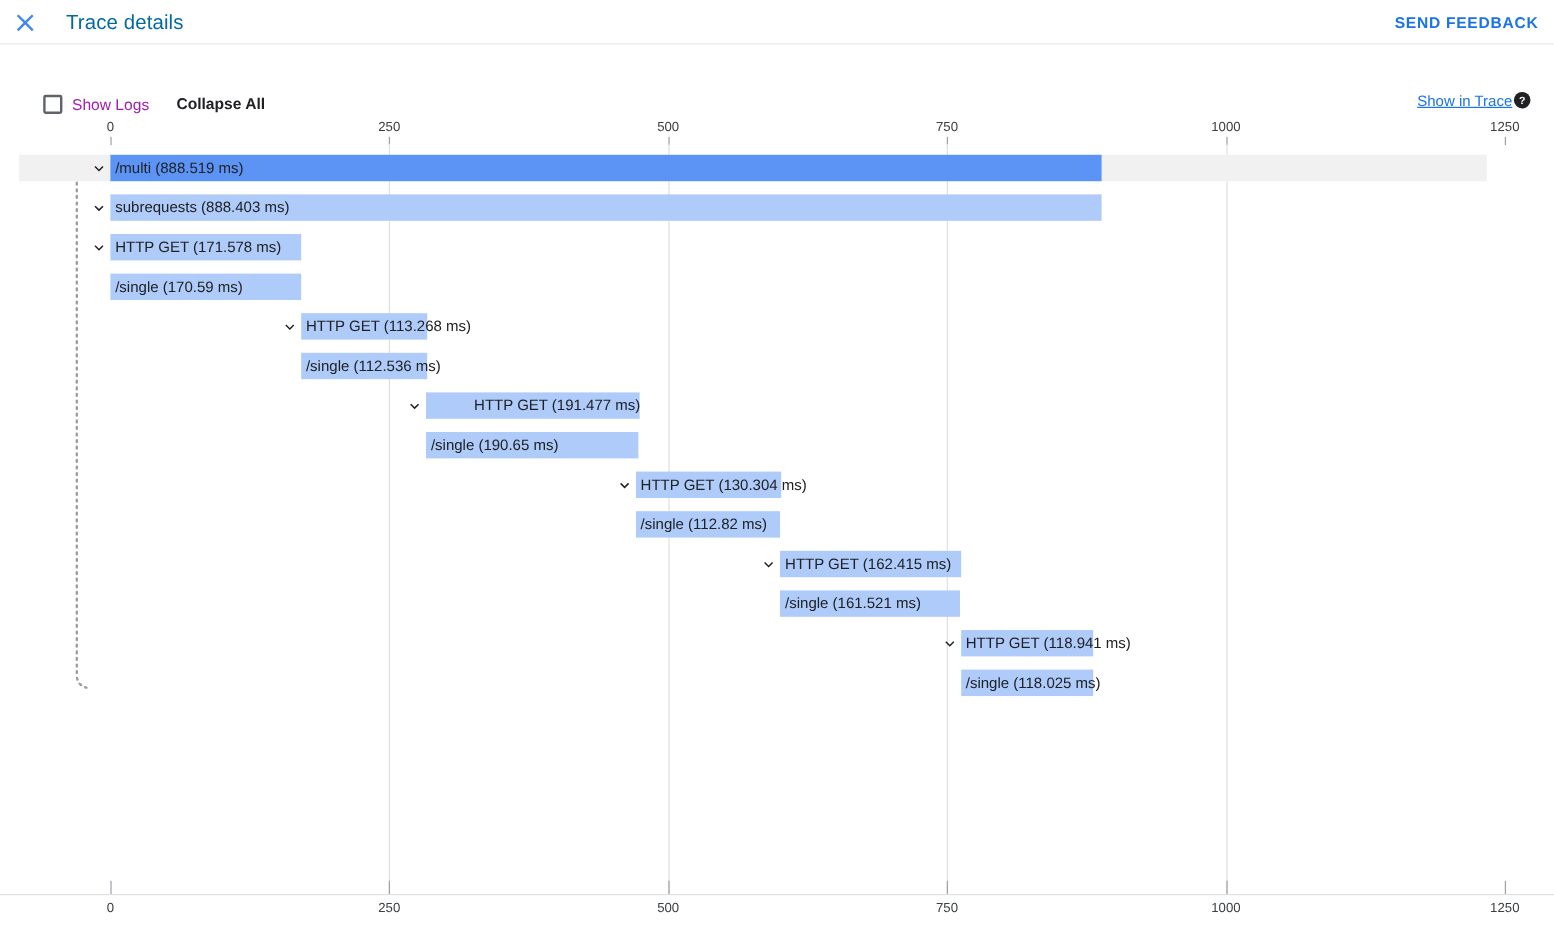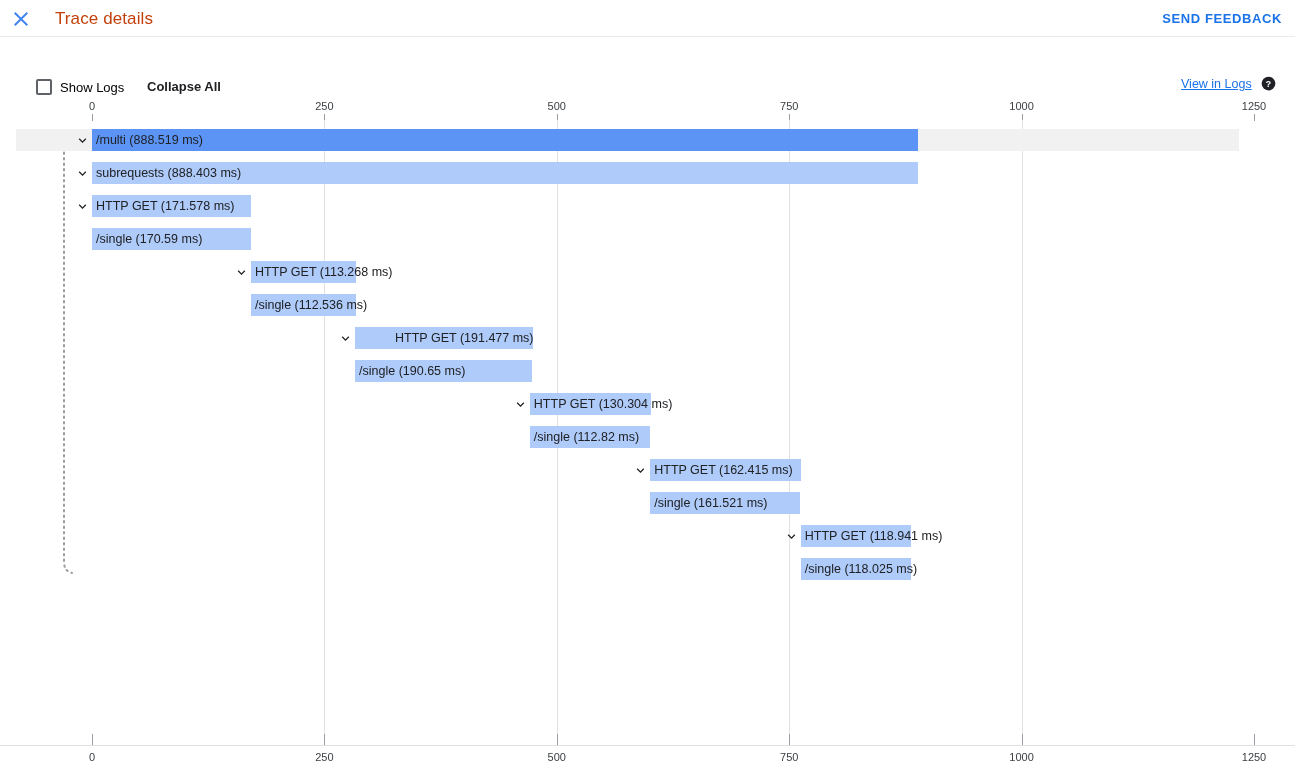--- a/index.html
+++ b/index.html
@@ -21,21 +21,21 @@
   }
   #close-btn {
     position: absolute; left: 9px; top: 7px;
     width: 24px; height: 24px;
     cursor: pointer;
   }
   #close-btn svg { display: block; }
   #app-title {
     position: absolute; left: 55px; top: 7px;
     font-size: 17px; line-height: 24px;
-    color: #c2410c;
+    color: #0369a1;
     letter-spacing: 0.1px;
   }
   #send-feedback {
     position: absolute; right: 13px; top: 10px;
     font-size: 13px; line-height: 18px;
     font-weight: 600;
     letter-spacing: 0.6px;
     color: #1a73e8;
     cursor: pointer;
     white-space: nowrap;
@@ -53,21 +53,21 @@
   }
   #showlogs-box {
     width: 16px; height: 16px;
     border: 2px solid #5f6368;
     border-radius: 2px;
     background: #fff;
   }
   #showlogs-label {
     margin-left: 8px;
     font-size: 13px;
-    color: #000000;
+    color: #a21caf;
     white-space: nowrap;
   }
   #collapse-all {
     position: absolute; left: 147px; top: 79px;
     font-size: 13px;
     font-weight: bold;
     color: #202124;
     cursor: pointer;
     white-space: nowrap;
   }
@@ -180,21 +180,21 @@
 
 <div id="toolbar"></div>
 
 <div id="showlogs-wrap">
   <div id="showlogs-box"></div>
   <div id="showlogs-label">Show Logs</div>
 </div>
 
 <div id="collapse-all">Collapse All</div>
 
-<div id="view-in-trace">View in Logs</div>
+<div id="view-in-trace">Show in Trace</div>
 
 <div id="help-icon">
   <svg width="15" height="15" viewBox="0 0 24 24" aria-hidden="true">
     <circle cx="12" cy="12" r="11" fill="#202124"></circle>
     <text x="12" y="17" text-anchor="middle" font-family="Liberation Sans, sans-serif" font-size="14" font-weight="bold" fill="#ffffff">?</text>
   </svg>
 </div>
 
 <div id="timeline">
   <div id="axis-top">

